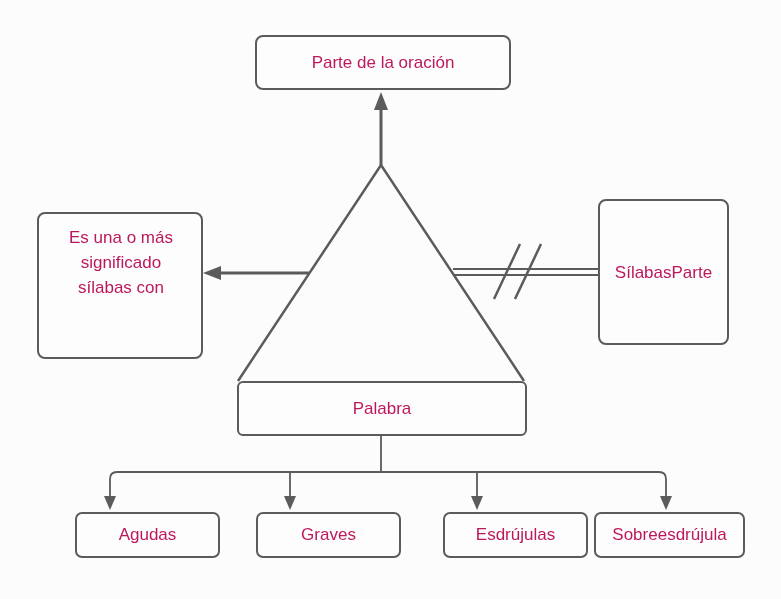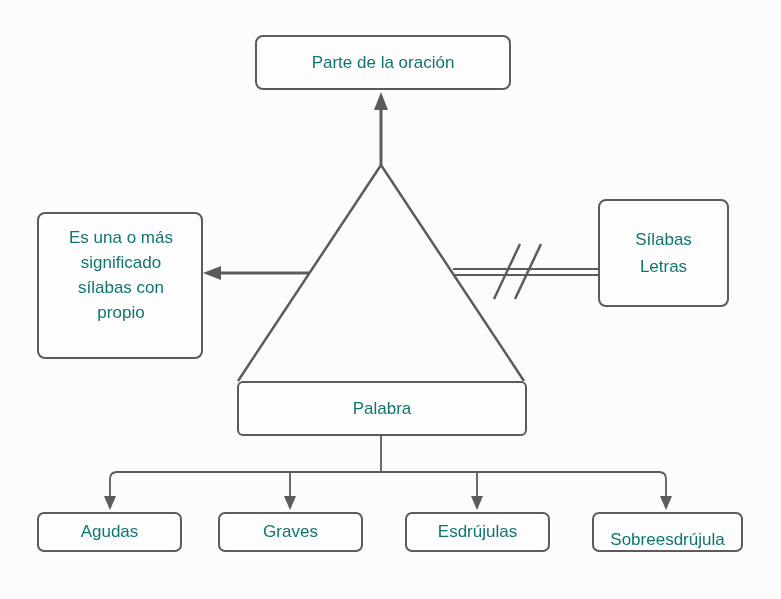--- a/index.html
+++ b/index.html
@@ -18,40 +18,40 @@
     position: absolute;
     left: 0; top: 0;
     pointer-events: none;
   }
   .node {
     position: absolute;
     box-sizing: border-box;
     border: 2px solid #5b5b5b;
     border-radius: 8px;
     background: #fdfdfd;
-    color: #0f766e;
+    color: #be185d;
     font-size: 17px;
     display: flex;
     align-items: center;
     justify-content: center;
     text-align: center;
   }
   .node-top    { left: 255px; top: 35px;  width: 256px; height: 55px; }
   .node-left   { left: 37px;  top: 212px; width: 166px; height: 147px;
                  display: block; text-align: center;
                  padding: 11px 6px 0 8px; line-height: 25px; }
-  .node-right  { left: 598px; top: 199px; width: 131px; height: 108px;
-                 flex-direction: column; line-height: 27px; text-align: right; }
+  .node-right  { left: 598px; top: 199px; width: 131px; height: 146px;
+                 line-height: 27px; text-align: right; }
   .node-center { left: 237px; top: 381px; width: 290px; height: 55px;
                  border-radius: 6px; }
-  .node-bottom { top: 512px; height: 40px; border-radius: 7px; }
+  .node-bottom { top: 512px; height: 46px; border-radius: 7px; margin-left: 38px; }
   .node-b0 { left: 37px;  width: 145px; }
   .node-b1 { left: 218px; width: 145px; text-align: right; }
   .node-b2 { left: 405px; width: 145px; }
-  .node-b3 { left: 592px; width: 151px; align-items: flex-end; }
+  .node-b3 { left: 556px; width: 151px; }
   .line-span { display: block; }
 </style>
 </head>
 <body>
 
 <div class="stage">
 
   <svg class="connector-layer" width="781" height="599" viewBox="0 0 781 599">
 
     <g fill="none" stroke="#5b5b5b">
@@ -83,26 +83,25 @@
   </svg>
 
   <div class="node node-top">
     <span>Parte de la oración</span>
   </div>
 
   <div class="node node-left">
     <span class="line-span">Es una o más</span>
     <span class="line-span">significado</span>
     <span class="line-span">sílabas con</span>
-    <span class="line-span">propio</span>
   </div>
 
   <div class="node node-right">
     <span class="line-span">Sílabas</span>
-    <span class="line-span">Letras</span>
+    <span class="line-span">Parte</span>
   </div>
 
   <div class="node node-center">
     <span>Palabra</span>
   </div>
 
   <div class="node node-bottom node-b0">
     <span>Agudas</span>
   </div>
 

